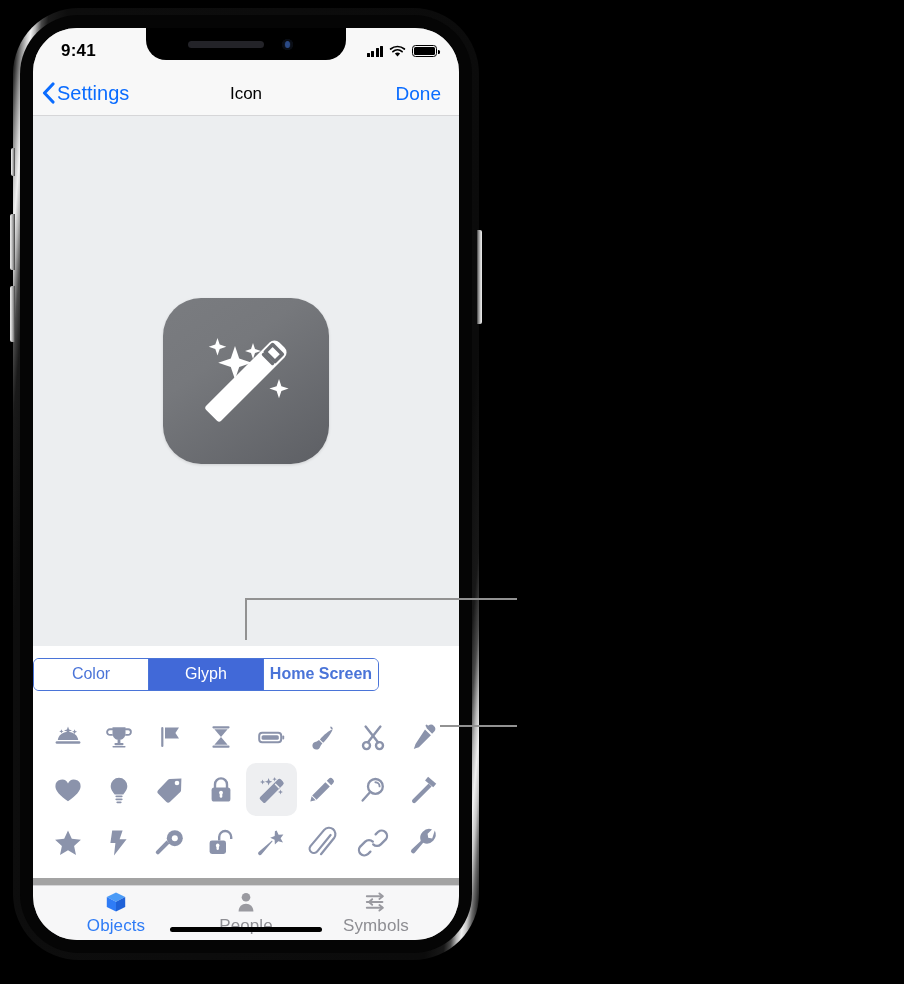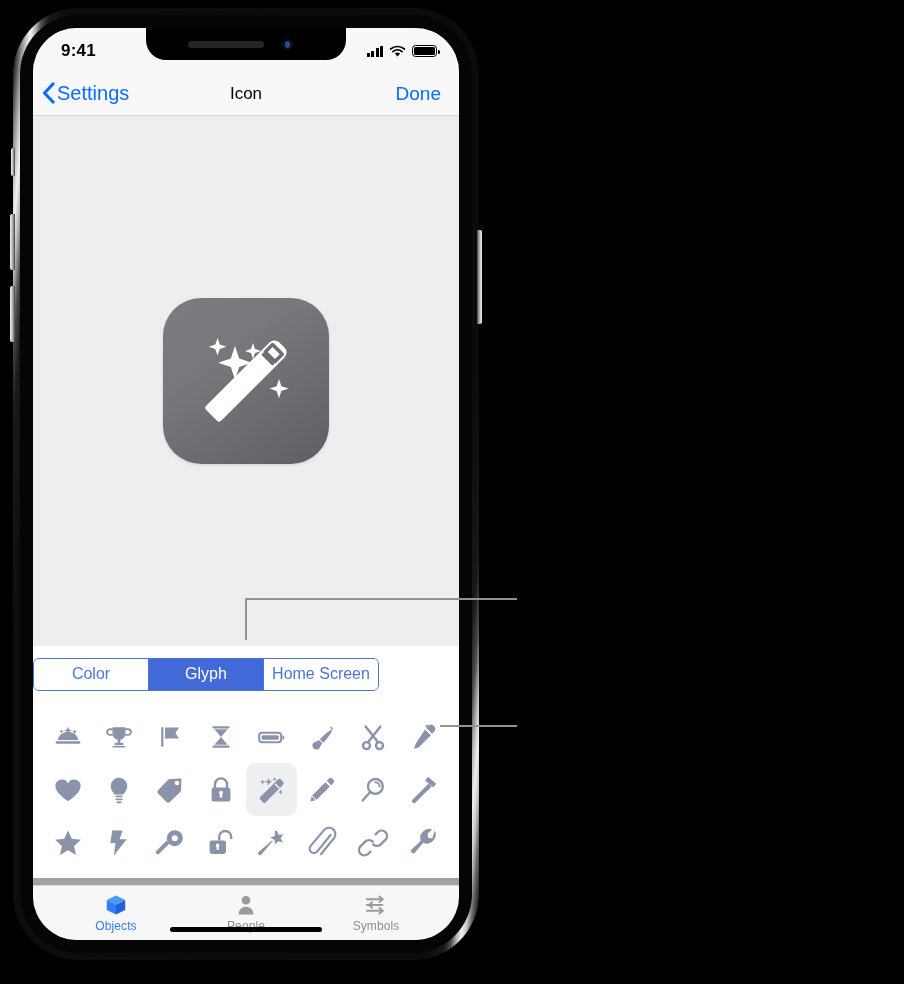--- a/index.html
+++ b/index.html
@@ -252,21 +252,21 @@
     display: flex;
     align-items: center;
     justify-content: center;
     font-size: 16px;
     color: #4a74d8;
     background: #fff;
     border-right: 1px solid #4a74d8;
     cursor: pointer;
     user-select: none;
   }
-  .seg:last-child { border-right: none; }
+  .seg:last-child { border-right: none; font-weight: bold; }
   .seg.selected { background: #4169d8; color: #fff; }
 
   
   #glyph-grid {
     position: absolute;
     left: 0; top: 674px; right: 0;
     height: 176px;
     background: #fff;
     padding: 8px 10px 0 10px;
     box-sizing: border-box;
@@ -308,21 +308,21 @@
     flex: 1;
     display: flex;
     flex-direction: column;
     align-items: center;
     justify-content: center;
     gap: 2px;
     cursor: pointer;
     color: #8e8e93;
   }
   .tab.active { color: #2f7cf6; }
-  .tab-label { font-size: 12px; letter-spacing: 0.1px; }
+  .tab-label { font-size: 17px; letter-spacing: 0.1px; }
 
   #home-indicator {
     position: absolute;
     left: 50%;
     transform: translateX(-50%);
     bottom: 8px;
     width: 152px;
     height: 5px;
     border-radius: 3px;
     background: #000;

